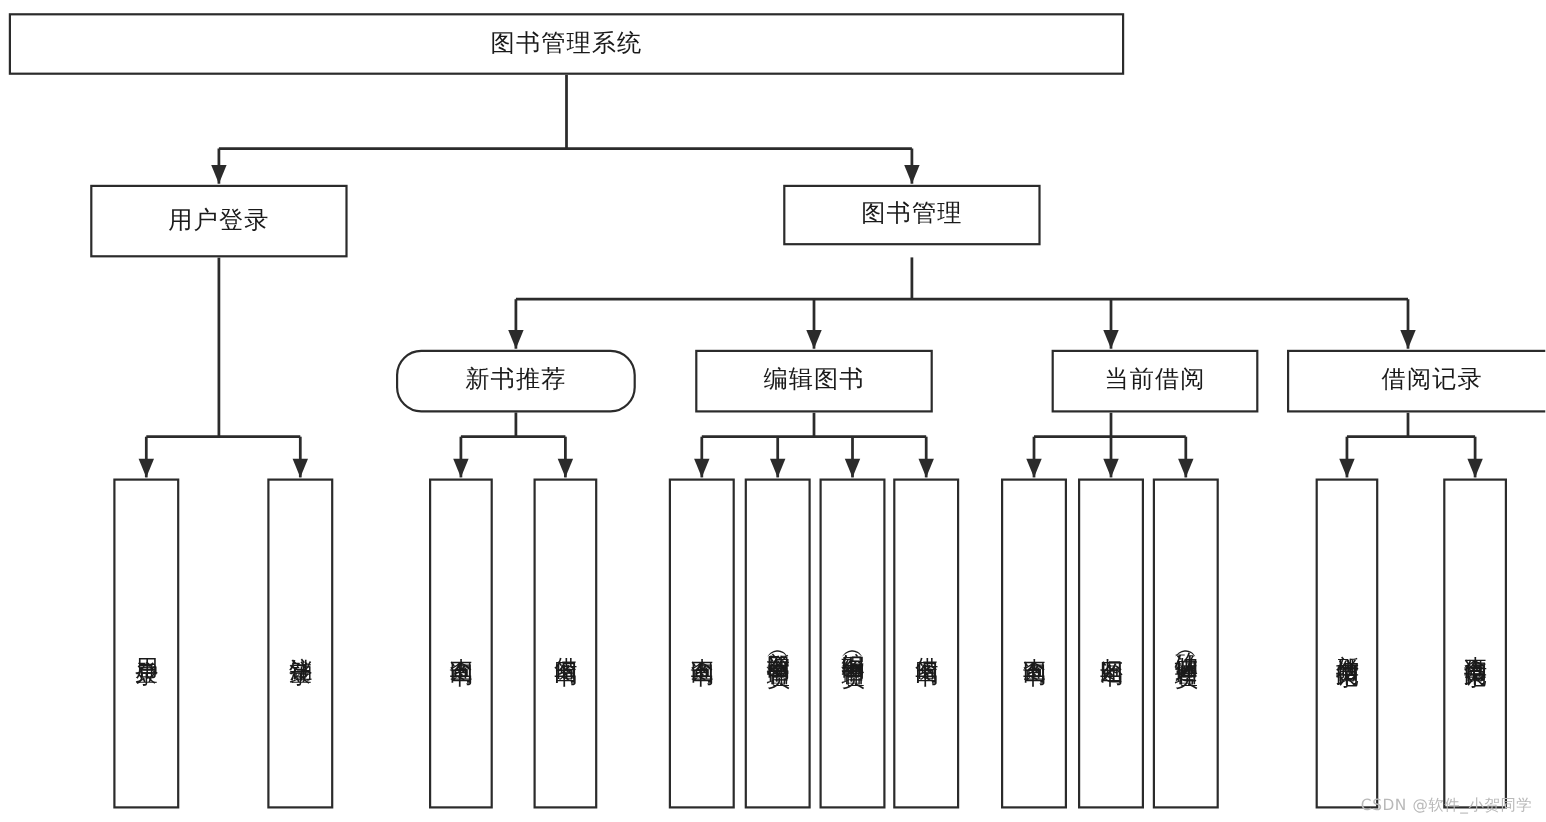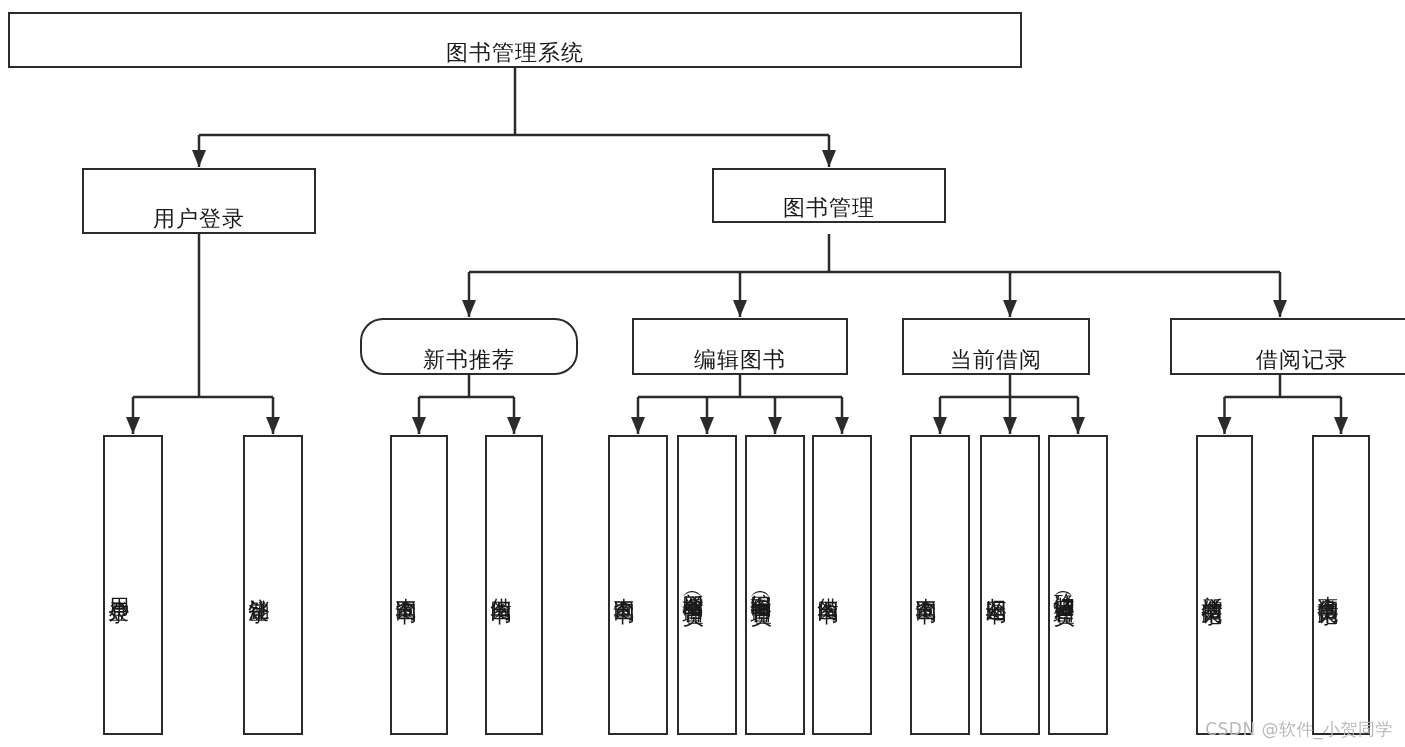--- a/index.html
+++ b/index.html
@@ -16,21 +16,21 @@
     height: 747px;
     background: #ffffff;
     overflow: hidden;
   }
   .node {
     position: absolute;
     box-sizing: border-box;
     border: 2px solid #2b2b2b;
     background: #ffffff;
     display: flex;
-    align-items: flex-end;
+    align-items: center;
     justify-content: center;
     color: #1a1a1a;
   }
   .node.horiz {
     font-size: 22px;
     letter-spacing: 1px;
     line-height: 1.2;
   }
   .node.vert {
     writing-mode: vertical-rl;
@@ -60,21 +60,21 @@
     stroke-width: 2.5;
     fill: none;
   }
   .arrowhead {
     fill: #2b2b2b;
   }
   #watermark {
     position: absolute;
     right: 12px;
     bottom: 6px;
-    font-size: 17px;
+    font-size: 14px;
     color: #b9b9b9;
     letter-spacing: 0.5px;
     white-space: nowrap;
   }
 </style>
 </head>
 <body>
 
 <div id="canvas">
 
@@ -142,21 +142,21 @@
       </div>
       <div class="node horiz" style="left: 712px; top: 168px; width: 234px; height: 55px;">
         <span>图书管理</span>
       </div>
       <div class="node horiz" style="left: 360px; top: 318px; width: 218px; height: 57px; border-radius: 23px;">
         <span>新书推荐</span>
       </div>
       <div class="node horiz" style="left: 632px; top: 318px; width: 216px; height: 57px;">
         <span>编辑图书</span>
       </div>
-      <div class="node horiz" style="left: 902px; top: 318px; width: 188px; height: 57px;">
+      <div class="node horiz" style="left: 956px; top: 318px; width: 188px; height: 57px;">
         <span>当前借阅</span>
       </div>
       <div class="node horiz" style="left: 1170px; top: 318px; width: 264px; height: 57px;">
         <span>借阅记录</span>
       </div>
       <div class="node vert" style="left: 103px; top: 435px; width: 60px; height: 300px;">
         <span class="vtext">用户登录</span>
       </div>
       <div class="node vert" style="left: 243px; top: 435px; width: 60px; height: 300px;">
         <span class="vtext">注销登录</span>

